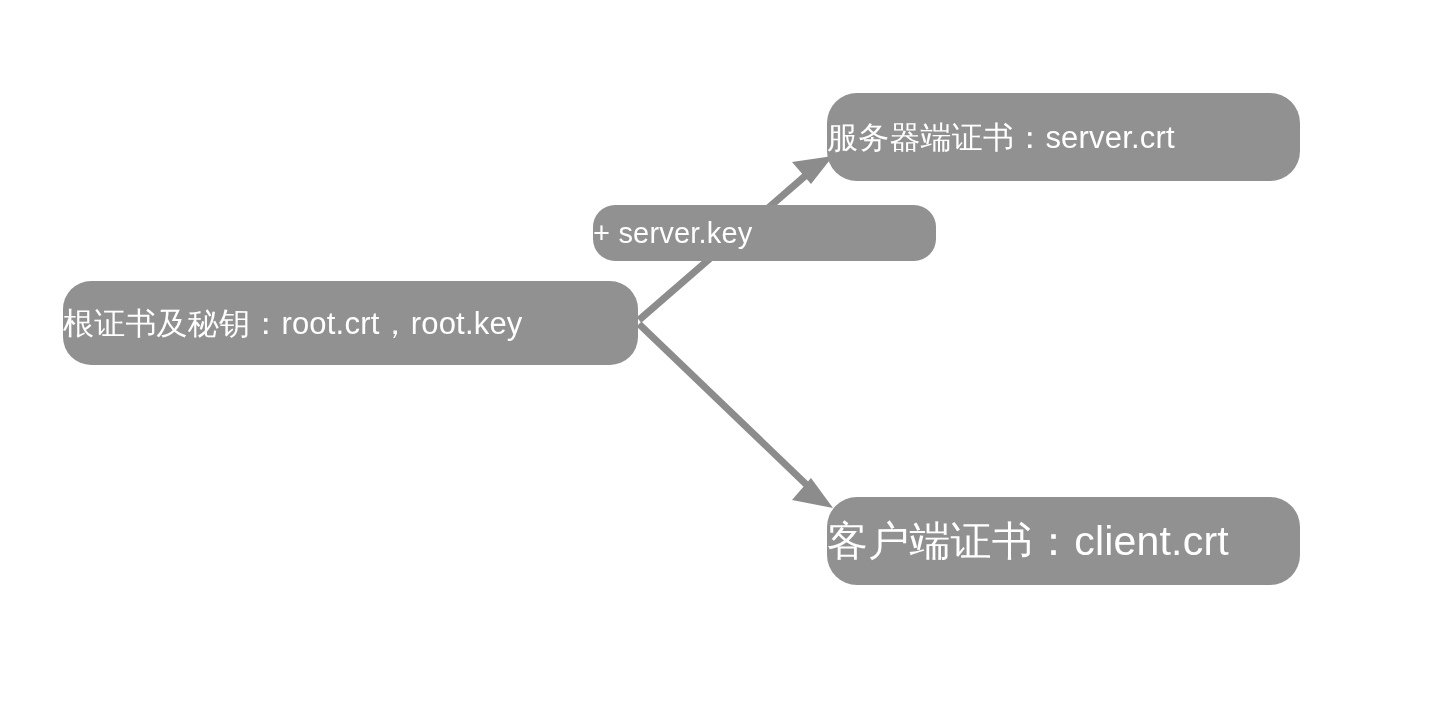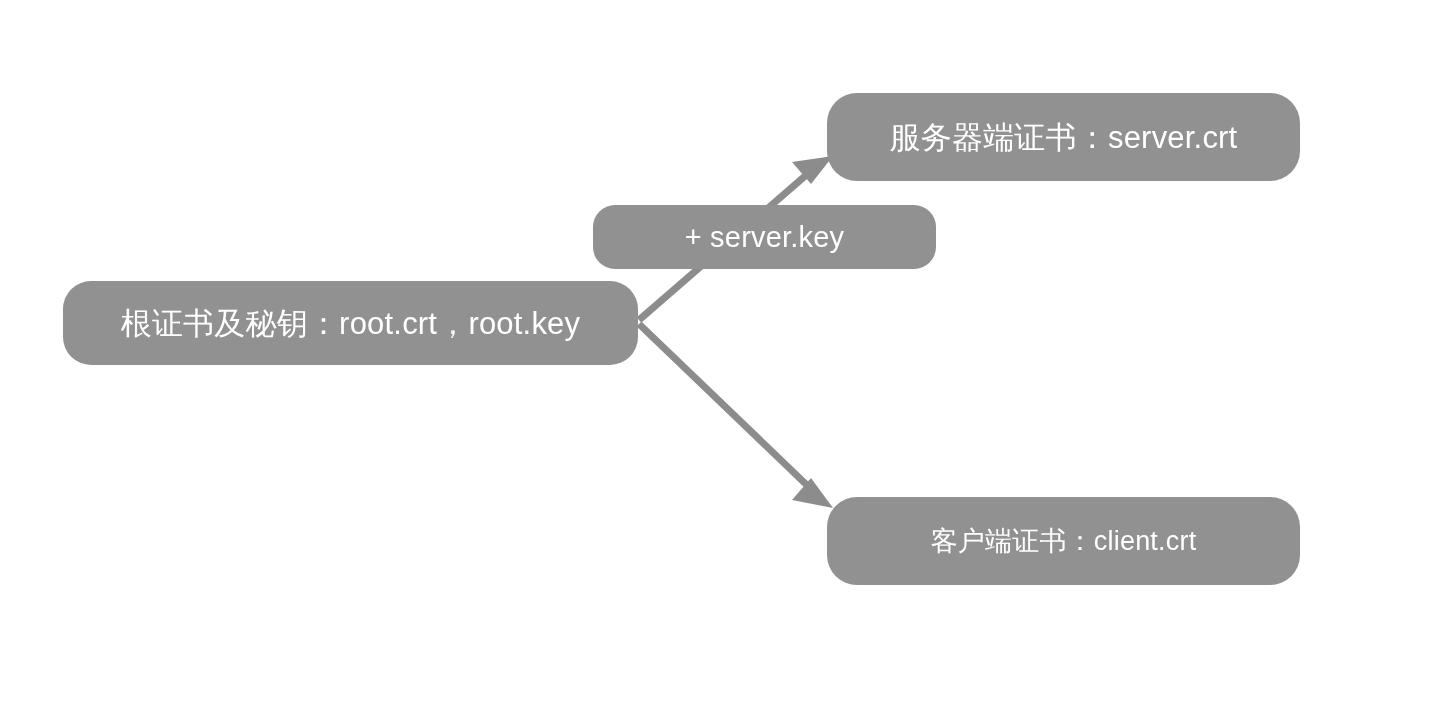--- a/index.html
+++ b/index.html
@@ -30,21 +30,20 @@
     z-index: 1;
     pointer-events: none;
   }
   .node {
     position: absolute;
     z-index: 2;
     background: #919191;
     border-radius: 28px;
     display: flex;
     align-items: center;
-    justify-content: center;
     box-sizing: border-box;
     color: #ffffff;
     white-space: nowrap;
   }
   .node-label {
     color: #ffffff;
     font-weight: 400;
     letter-spacing: 0.2px;
     line-height: 1;
   }
@@ -54,21 +53,21 @@
     top: 281px;
     width: 575px;
     height: 84px;
   }
   #node-root .node-label { font-size: 31px; }
   
   #node-server-key {
     left: 593px;
     top: 205px;
     width: 343px;
-    height: 64px;
+    height: 56px;
     border-radius: 22px;
   }
   #node-server-key .node-label { font-size: 29px; }
   
   #node-client-key {
     left: 593px;
     top: 374px;
     width: 343px;
     height: 64px;
     border-radius: 22px;
@@ -84,21 +83,21 @@
   }
   #node-server-crt .node-label { font-size: 31px; }
   
   #node-client-crt {
     left: 827px;
     top: 497px;
     width: 473px;
     height: 88px;
     border-radius: 30px;
   }
-  #node-client-crt .node-label { font-size: 27px; }
+  #node-client-crt .node-label { font-size: 41px; }
 </style>
 </head>
 <body>
 
 <div id="canvas">
 
   <svg class="connector-layer" viewBox="0 0 1448 706" width="1448" height="706" xmlns="http://www.w3.org/2000/svg">
 
     <g>
       <line x1="639" y1="320" x2="812" y2="170" stroke="#8c8c8c" stroke-width="7" stroke-linecap="butt"></line>

